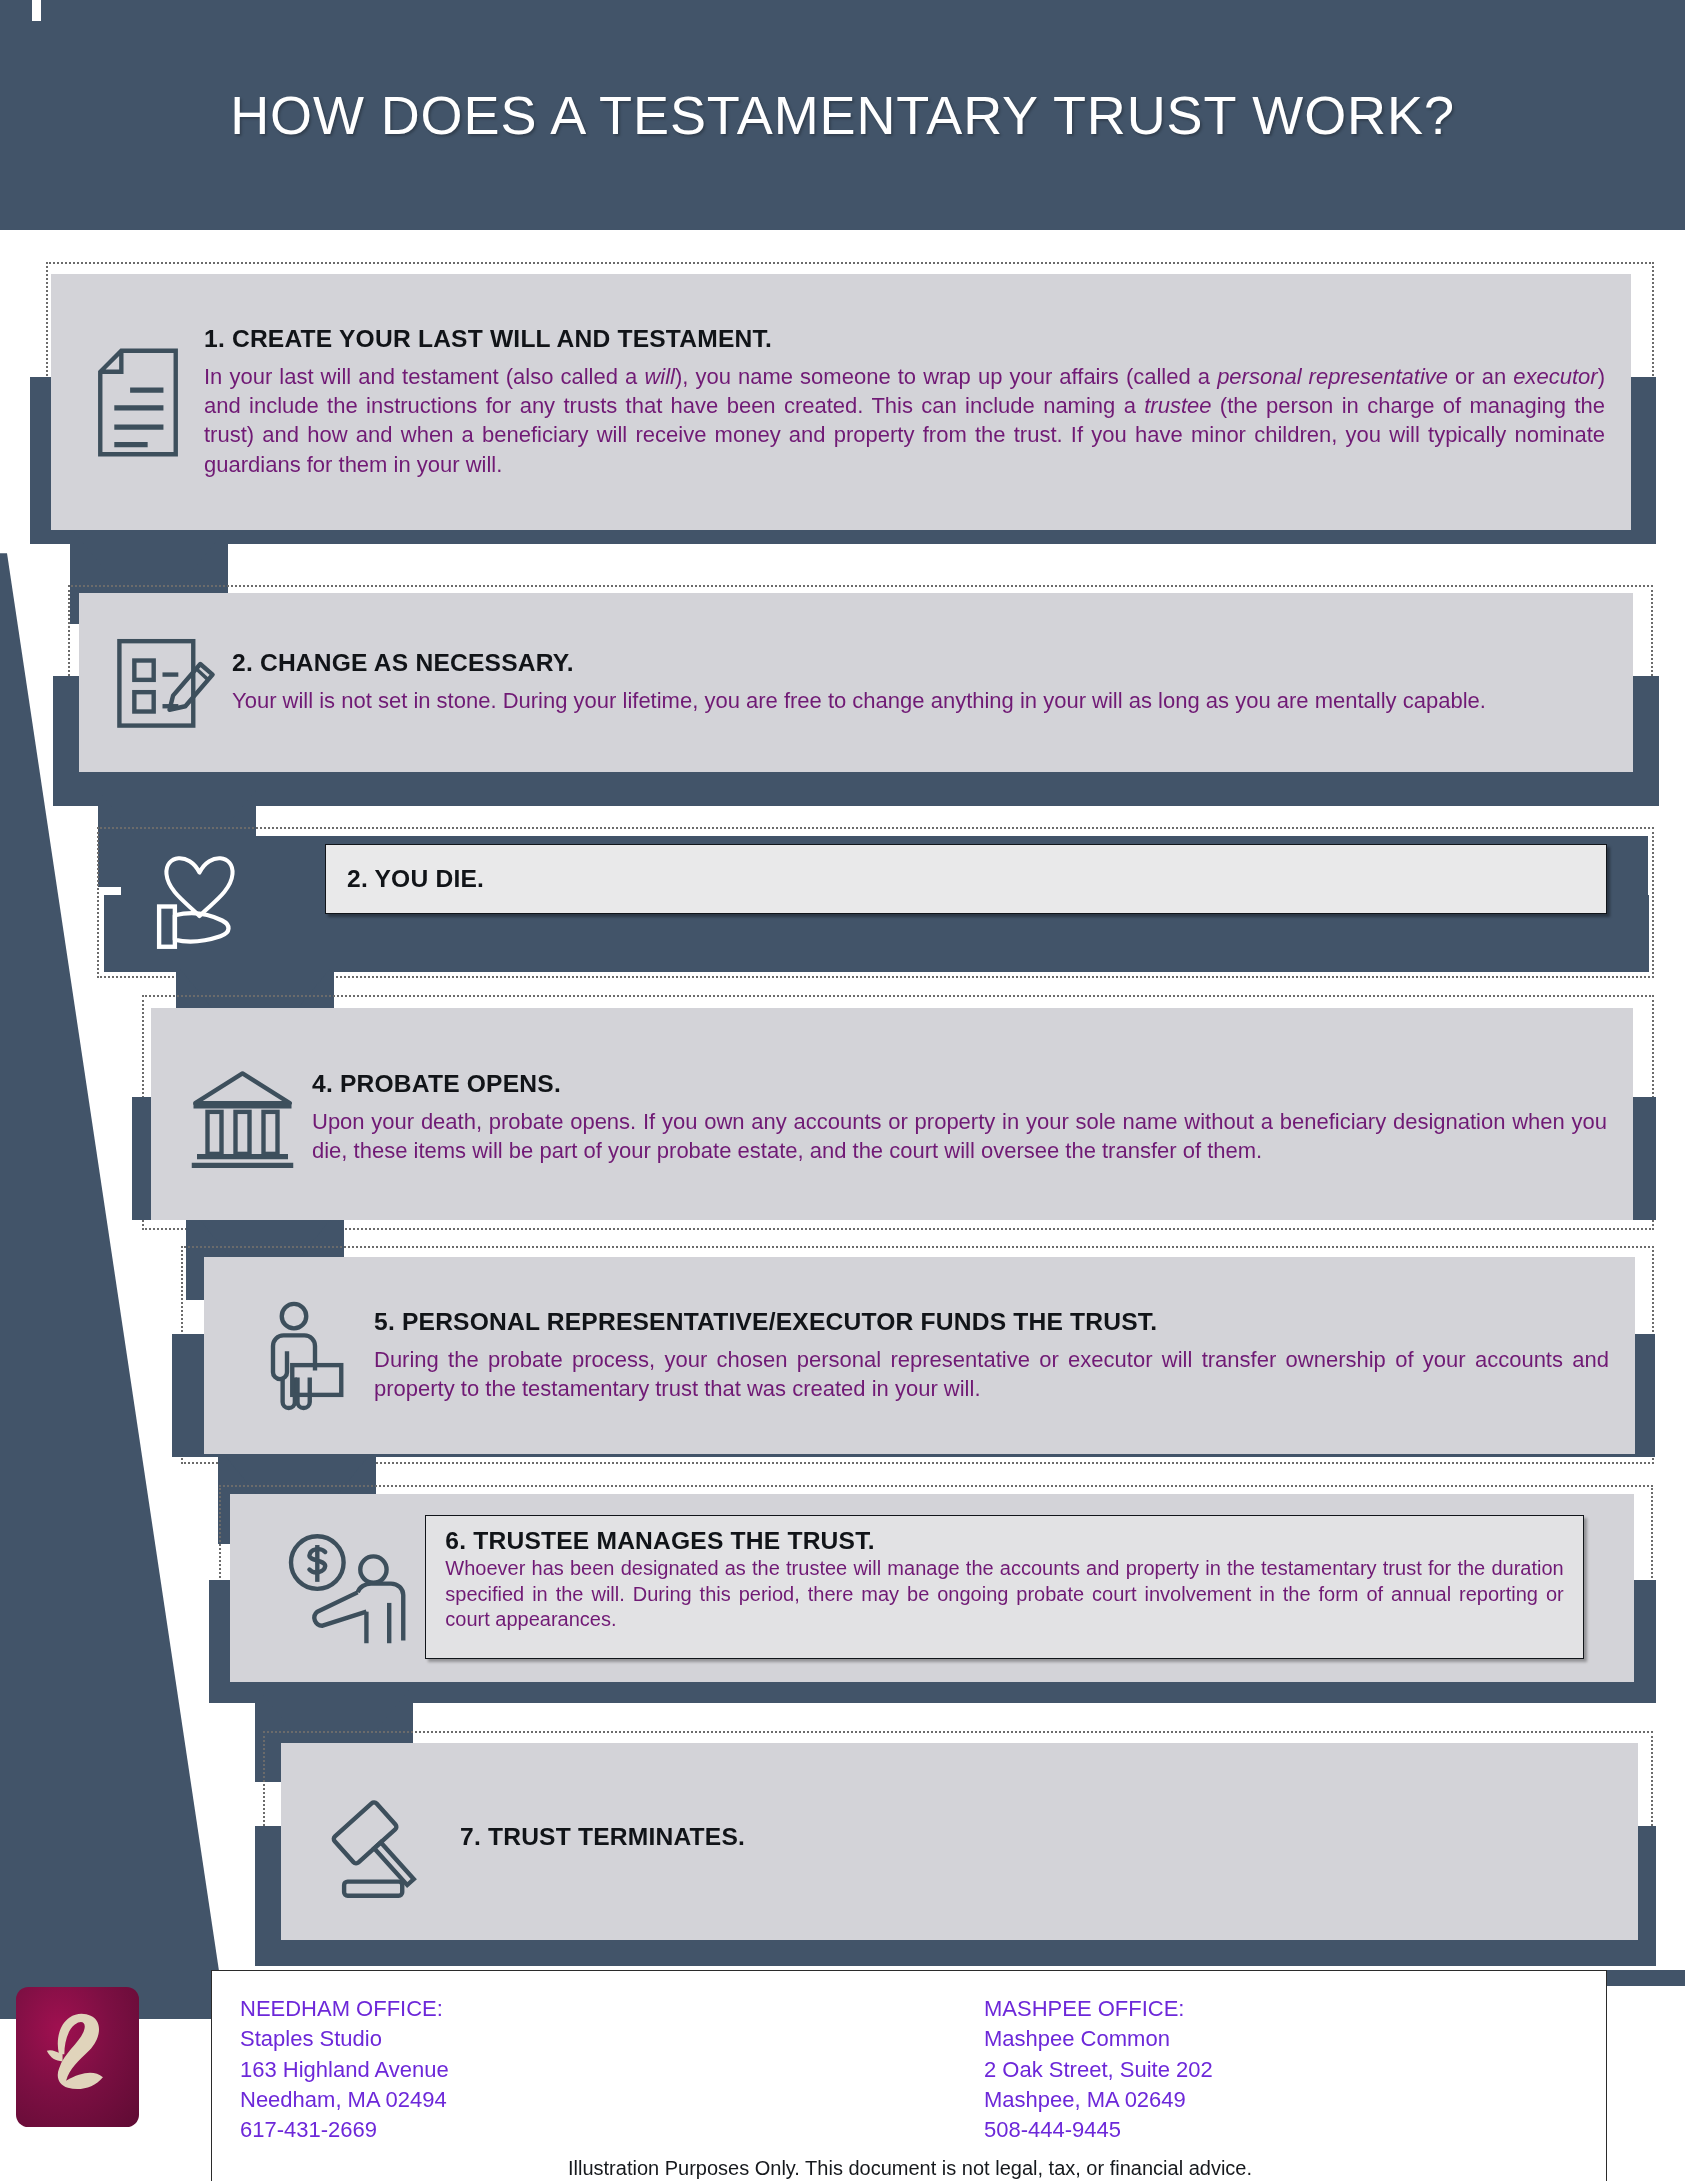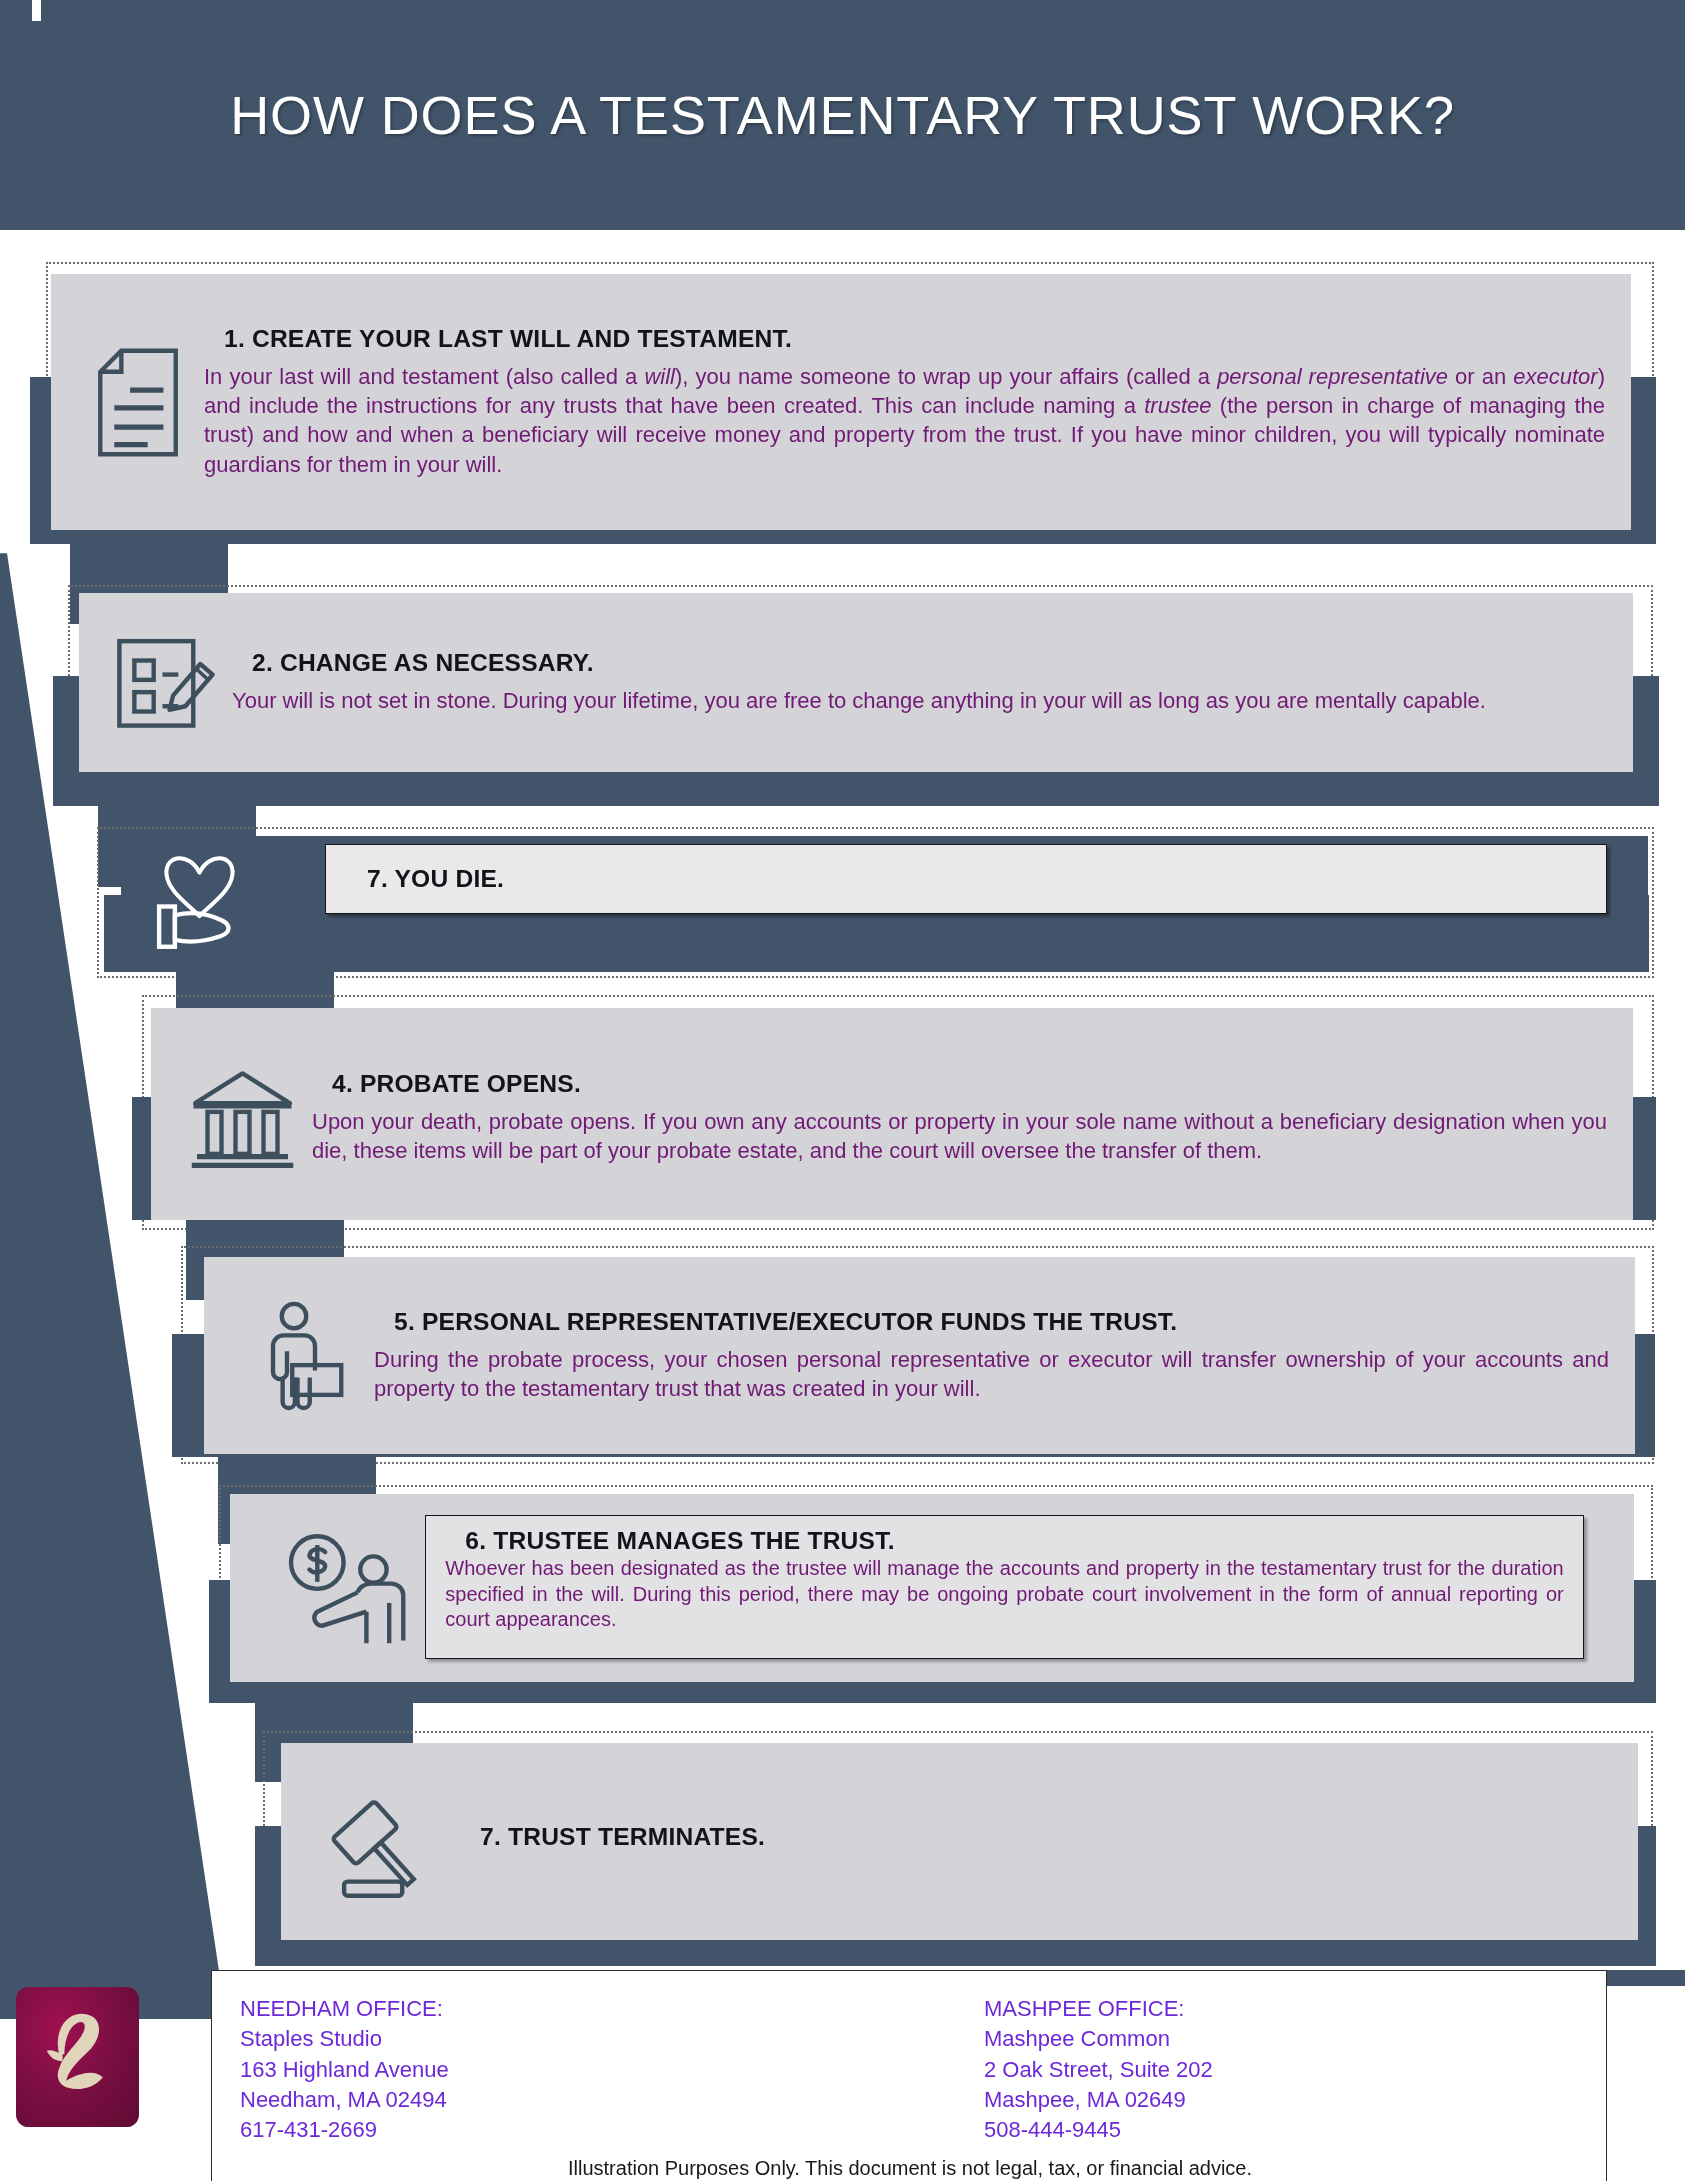--- a/index.html
+++ b/index.html
@@ -98,21 +98,20 @@
     justify-content: center;
   }
   .text-slot { flex: 1 1 auto; }
 
   .step-title {
     font-size: 24.6px;
     font-weight: bold;
     color: #111418;
     letter-spacing: 0.2px;
     margin-bottom: 8.8px;
-    margin-left: 20px;
   }
   .step-body {
     font-size: 22px;
     line-height: 1.33;
     color: #701a75;
     text-align: justify;
     text-justify: inter-word;
   }
   .step-body em { font-style: italic; }
 
@@ -258,21 +257,21 @@
           <path d="M55,50 C42,24 12,28 14,52 C16,74 42,90 55,104 C68,90 94,74 96,52 C98,28 68,24 55,50 Z" fill="none" stroke="#ffffff" stroke-width="5" stroke-linejoin="round" transform="translate(0,-26) scale(0.92) translate(6,10)"></path>
           <g transform="translate(0,62)">
             <rect x="10" y="6" width="18" height="46" fill="none" stroke="#ffffff" stroke-width="5"></rect>
             <path d="M28,16 C44,12 62,12 82,22 C92,27 92,36 80,40 C62,46 44,48 28,44 Z" fill="none" stroke="#ffffff" stroke-width="5" stroke-linejoin="round"></path>
           </g>
         </svg>
       </div>
       <div class="text-slot"></div>
     </div>
     <div id="s3-titlebox" style="left:325px; top:844px; width:1282px; height:70px;">
-      <div class="step-title">7. YOU DIE.</div>
+      <div class="step-title">2. YOU DIE.</div>
     </div>
     <svg class="chevron" style="left:176px; top:964px; width:158px; height:97px;" viewBox="0 0 180 110" preserveAspectRatio="none">
       <path d="M0,0 L180,0 L90,110 Z" fill="#425469"></path>
     </svg>
   </div>
 
   <div class="step">
     <div class="dotted-frame" style="left:142px; top:995px; width:1512px; height:235px;"></div>
     <div class="slab" style="left:132px; top:1097px; width:1524px; height:123px;"></div>
     <svg class="chevron" style="left:186px; top:1203px; width:158px; height:97px;" viewBox="0 0 180 110" preserveAspectRatio="none">

